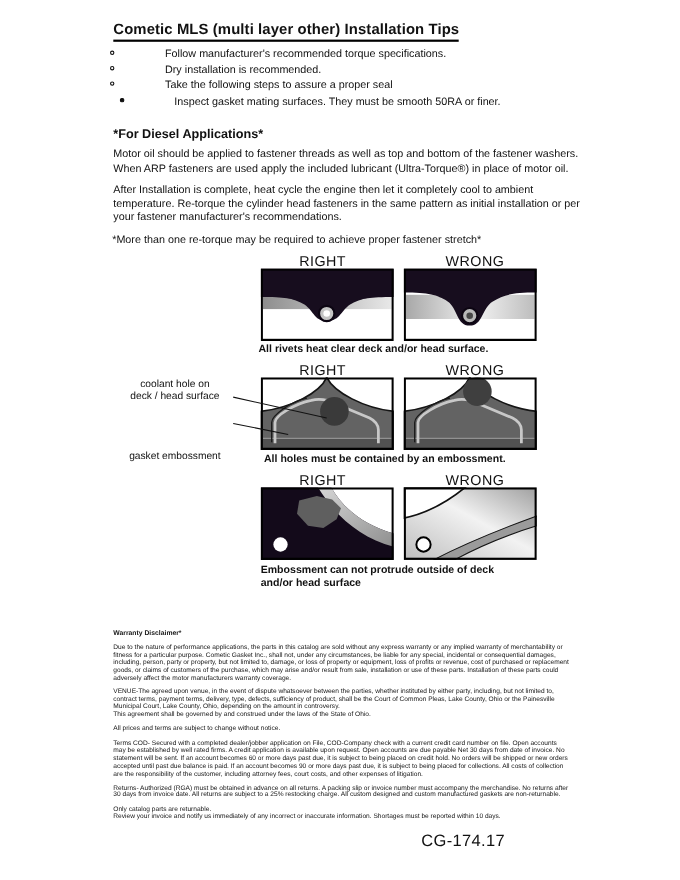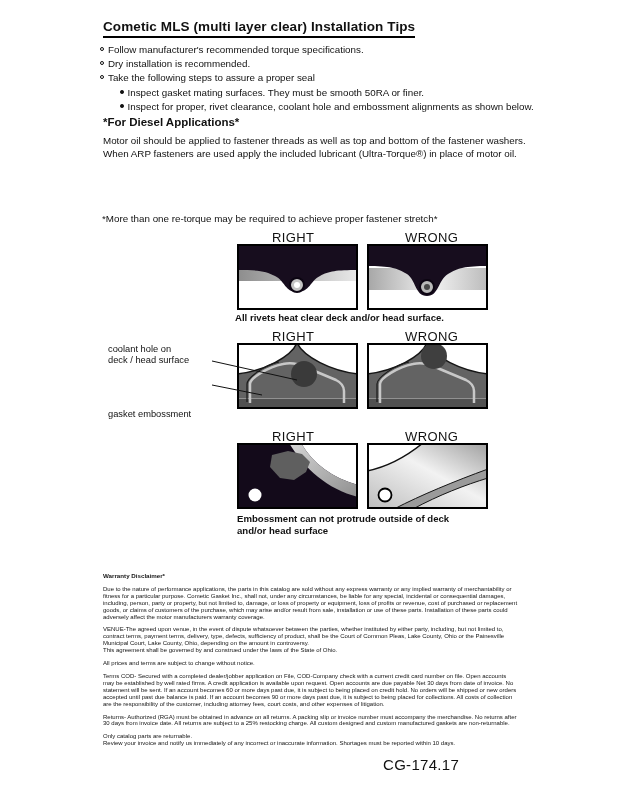--- a/index.html
+++ b/index.html
@@ -18,87 +18,84 @@
   .doc-title {
     left: 103px; top: 19px;
     font-size: 13.5px; font-weight: bold;
     border-bottom: 2px solid #000;
     padding-bottom: 2px;
     display: inline-block;
     letter-spacing: 0.1px;
   }
 
   .bullet-list { left: 100px; top: 43px; font-size: 9.8px; line-height: 14.2px; }
-  .bullet-row { display: flex; align-items: baseline; }
+  .bullet-row { display: flex; align-items: baseline; gap: 42px; }
   .b-marker {
     width: 4px; height: 4px; border: 1px solid #111; border-radius: 50%;
     display: inline-block; margin-right: 4px; flex: 0 0 auto;
     position: relative; top: -2px;
   }
-  .bullet-row.sub { margin-left: 20px; text-align: right; }
+  .bullet-row.sub { margin-left: 9px; text-align: right; }
   .bullet-row.sub .b-marker { background: #111; border-color: #111; width: 3.5px; height: 3.5px; }
 
   .diesel-heading { left: 103px; top: 116px; font-size: 11.5px; font-weight: bold; }
   .para { left: 103px; font-size: 9.8px; line-height: 12.6px; width: 436px; }
   .para-1 { top: 135px; }
   .para-2 { top: 167px; }
   .note-line { left: 102px; top: 213px; font-size: 9.8px; }
 
   .fig-headers { left: 237px; display: flex; gap: 26px; width: 251px; }
   .fig-headers span { width: 121px; text-align: center; font-size: 13px; letter-spacing: 0.4px; }
   .fig-row { left: 237px; display: flex; gap: 9px; }
   .fig-row svg { display: block; }
   .fig-caption { font-size: 9.6px; font-weight: bold; line-height: 11.5px; }
 
   .fig2-labels {
-    left: 108px; width: 102px; text-align: left;
+    left: 108px; width: 102px; text-align: center;
     font-size: 9.3px; line-height: 10.5px;
   }
   .leader-svg { left: 208px; top: 349px; pointer-events: none; }
 
   .legal { left: 103px; top: 573px; width: 416px; font-size: 6px; line-height: 6.9px; color: #151515; }
   .legal .lg-head { font-weight: bold; margin-bottom: 6px; font-size: 6.2px; }
   .legal .lg-p { margin-bottom: 6px; }
   .legal .lg-line { margin-bottom: 0; }
   .legal .lg-gap { margin-bottom: 6px; }
 
   .page-number { left: 383px; top: 756px; font-size: 15px; letter-spacing: 0.3px; }
 </style>
 </head>
 <body>
 
 <div class="page">
 
-  <div class="abs doc-title">Cometic MLS (multi layer clear) Installation Tips</div>
+  <div class="abs doc-title">Cometic MLS (multi layer other) Installation Tips</div>
 
   <div class="abs bullet-list">
     <div class="bullet-row">
       <span class="b-marker"></span>
       <span>Follow manufacturer's recommended torque specifications.</span>
     </div>
     <div class="bullet-row">
       <span class="b-marker"></span>
       <span>Dry installation is recommended.</span>
     </div>
     <div class="bullet-row">
       <span class="b-marker"></span>
       <span>Take the following steps to assure a proper seal</span>
     </div>
     <div class="bullet-row sub">
       <span class="b-marker"></span>
       <span>Inspect gasket mating surfaces.  They must be smooth 50RA or finer.</span>
     </div>
-    <div class="bullet-row sub">
-      <span class="b-marker"></span>
-      <span>Inspect for proper, rivet clearance, coolant hole and embossment alignments as shown below.</span>
-    </div>
   </div>
 
   <div class="abs diesel-heading">*For Diesel Applications*</div>
   <div class="abs para para-1">Motor oil should be applied to fastener threads as well as top and bottom of the fastener washers. When ARP fasteners are used apply the included lubricant (Ultra-Torque®) in place of motor oil.</div>
+  <div class="abs para para-2">After Installation is complete, heat cycle the engine then let it completely cool to ambient temperature. Re-torque the cylinder head fasteners in the same pattern as initial installation or per your fastener manufacturer's recommendations.</div>
   <div class="abs note-line">*More than one re-torque may be required to achieve proper fastener stretch*</div>
 
   <div class="abs fig-headers" style="top:230px;">
     <span>RIGHT</span>
     <span>WRONG</span>
   </div>
   <div class="abs fig-row" style="top:244px;">
     <svg width="121" height="66" viewBox="0 0 121 66">
       <defs>
         <linearGradient id="f1r" x1="0" y1="0" x2="1" y2="0">
@@ -161,20 +158,21 @@
       <path d="M10,59 V41 C10,35 27,22 42,19" fill="none" stroke="#1a1a1a" stroke-width="1.2"></path>
       <path d="M13,60 V41 C13,35 31,24 46,21 C54,19 60,20 68,24 L99,37 C105,40 107,43 107,48 V60" fill="none" stroke="#c8c8c8" stroke-width="2.5"></path>
       <circle cx="67" cy="13" r="13" fill="#3f3f3f"></circle>
       <rect x="1" y="1" width="119" height="64" fill="none" stroke="#000000" stroke-width="2"></rect>
     </svg>
   </div>
   <svg class="abs leader-svg" width="100" height="50" viewBox="0 0 100 50">
     <line x1="4" y1="12" x2="89" y2="31" stroke="#111111" stroke-width="1"></line>
     <line x1="4" y1="36" x2="54" y2="46" stroke="#111111" stroke-width="1"></line>
   </svg>
+  <div class="abs fig-caption" style="left:240px; top:412px;">All holes must be contained by an embossment.</div>
 
   <div class="abs fig-headers" style="top:429px;">
     <span>RIGHT</span>
     <span>WRONG</span>
   </div>
   <div class="abs fig-row" style="top:443px;">
     <svg width="121" height="66" viewBox="0 0 121 66">
       <defs>
         <linearGradient id="f3r" x1="0" y1="0" x2="1" y2="1">
           <stop offset="0" stop-color="#d6d6d6"></stop>

